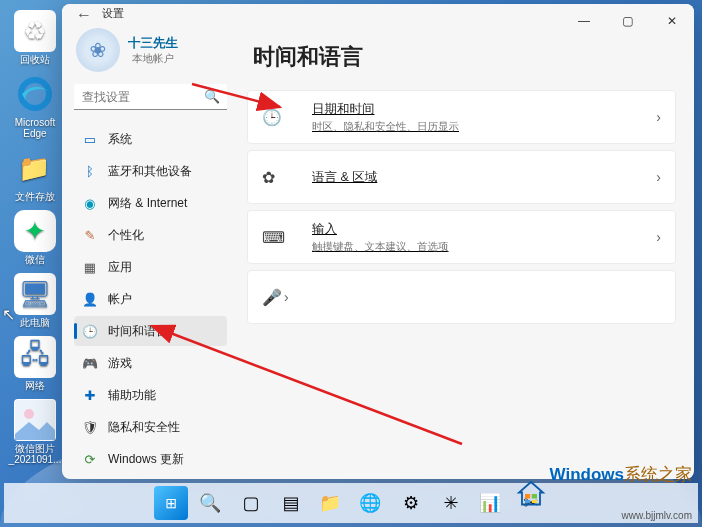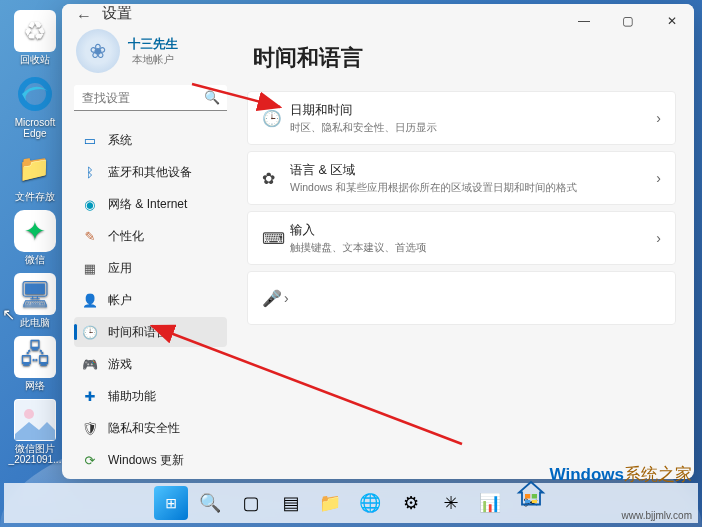--- a/index.html
+++ b/index.html
@@ -16,21 +16,21 @@
   .folder-box{color:#ffd77a;}
   .wechat-box{background:#fff;border-radius:10px;color:#07c160;}
   .pc-box{color:#3a7bc4;background:#fff;border-radius:6px;}
   .net-box{background:#fff;border-radius:6px;color:#3a7bc4;}
   .pic-box{background:#fff;border-radius:4px;}
 
   
   .win { position:absolute; top:4px; left:62px; right:8px; bottom:48px; background:#f6f6f6; border-radius:8px; box-shadow:0 8px 30px rgba(0,0,0,0.25); display:flex; flex-direction:column; overflow:hidden; }
   .titlebar { height:34px; display:flex; align-items:center; padding:0 6px 0 12px; background:#f6f6f6; position:relative; }
   .titlebar .back { width:20px; text-align:center; color:#555; cursor:pointer; }
-  .titlebar .ttl { margin-left:8px; font-size:15px; color:#333; }
+  .titlebar .ttl { margin-left:8px; font-size:11px; color:#333; }
   .winbtns { position:absolute; right:0; top:0; display:flex; }
   .winbtn { width:44px; height:34px; display:flex; align-items:center; justify-content:center; color:#333; font-size:12px; cursor:pointer; }
 
   .content { flex:1; display:flex; }
   .sidebar { width:175px; padding:6px 10px 10px 12px; display:flex; flex-direction:column; }
   .profile { display:flex; align-items:center; gap:8px; margin-bottom:12px; padding-left:2px; }
   .avatar { width:44px; height:44px; border-radius:50%; background:radial-gradient(circle,#dce9f6 40%,#b8d0ea 100%); display:flex; align-items:center; justify-content:center; font-size:20px; color:#5a8cc4; }
   .uname { font-size:12.5px; font-weight:600; color:#0369a1; }
   .utype { font-size:10.5px; color:#777;text-align:center; }
   .search { position:relative; margin-bottom:10px; }
@@ -41,21 +41,21 @@
   .nav-item .nicn { width:16px; text-align:center; font-size:13px; }
   .nav-item.selected { background:#e7e7e7; }
   .nav-item.selected::before { content:""; position:absolute; left:0; top:7px; bottom:7px; width:3px; background:#0067c0; border-radius:2px; }
   .c-blue{color:#0067c0;} .c-teal{color:#0099bc;} .c-brush{color:#c26b3f;} .c-grey{color:#555;} .c-gold{color:#c08b2e;} .c-green{color:#3a8a3a;} .c-dark{color:#323232;}
 
   .main { flex:1; padding:10px 18px 10px 10px; }
   .page-title { font-size:22px; font-weight:600; color:#222; margin:10px 0 18px 6px; }
   .cards { display:flex; flex-direction:column; gap:6px; }
   .card { background:#fff; border:1px solid #ebebeb; border-radius:4px; height:54px; display:flex; align-items:center; padding:0 14px 0 14px; cursor:pointer; }
   .card .cicn { width:22px; font-size:16px; color:#444; }
-  .card .ctext { flex:1; margin-left:6px; }
+  .card .ctext { flex:1; margin-left:28px;text-decoration:underline; }
   .card .ct { font-size:12.5px; color:#222; }
   .card .cd { font-size:10.5px; color:#777; margin-top:2px; }
   .card .chev { color:#666; font-size:14px; }
 
   
   .arrow{position:absolute;pointer-events:none;}
 
   
   .taskbar { position:absolute; bottom:4px; left:4px; right:4px; height:40px; background:rgba(230,238,248,0.88); border-radius:0; display:flex; align-items:center; justify-content:center; gap:6px; backdrop-filter:blur(6px); }
   .tbtn { width:34px; height:34px; display:flex; align-items:center; justify-content:center; border-radius:4px; cursor:pointer; font-size:18px; }
@@ -200,21 +200,20 @@
           <div class="ctext">
             <div class="ct">日期和时间</div>
             <div class="cd">时区、隐私和安全性、日历显示</div>
           </div>
           <span class="chev">›</span>
         </div>
         <div class="card">
           <span class="cicn">✿</span>
           <div class="ctext">
             <div class="ct">语言 &amp; 区域</div>
-            <div class="cd">Windows 和某些应用根据你所在的区域设置日期和时间的格式</div>
           </div>
           <span class="chev">›</span>
         </div>
         <div class="card">
           <span class="cicn">⌨</span>
           <div class="ctext">
             <div class="ct">输入</div>
             <div class="cd">触摸键盘、文本建议、首选项</div>
           </div>
           <span class="chev">›</span>

